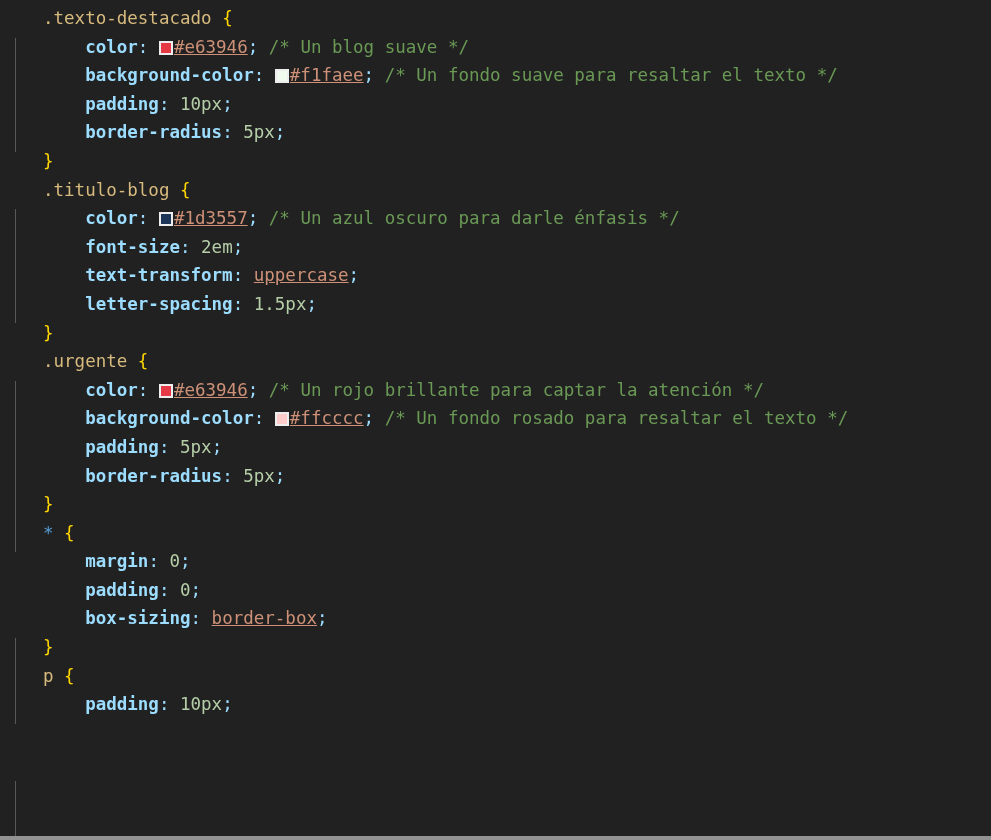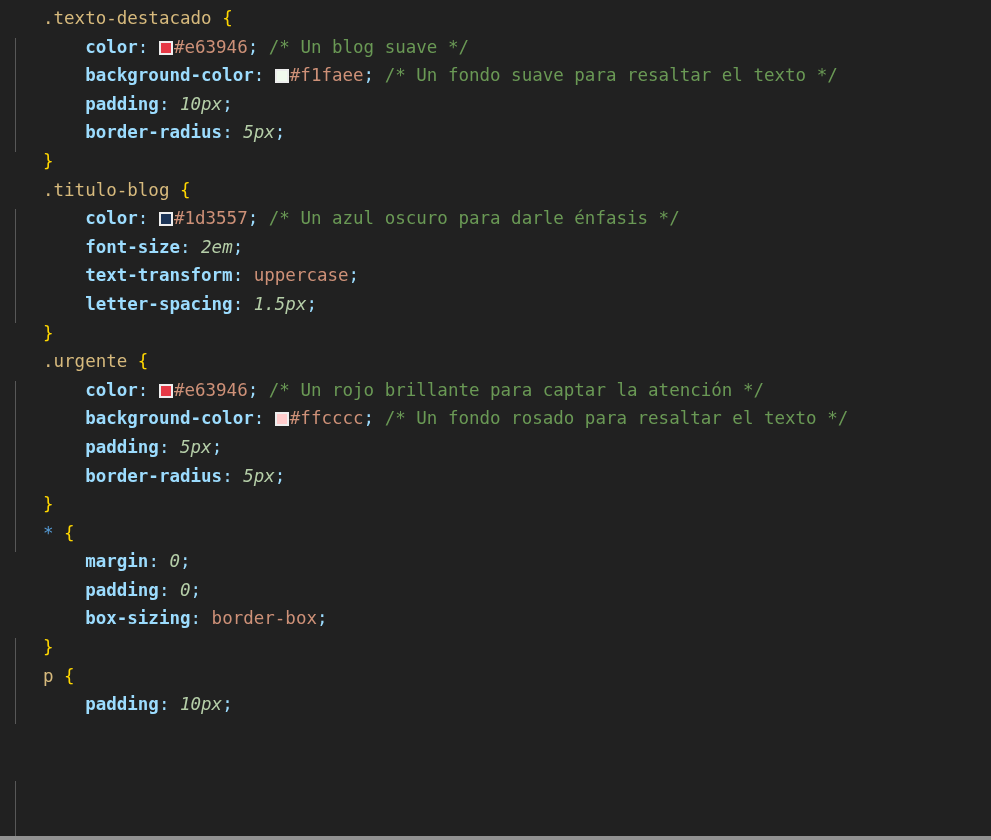--- a/index.html
+++ b/index.html
@@ -49,22 +49,22 @@
     width: 1px;
     background: #585858;
   }
 
   
   .sel      { color: #d7ba7d; }   
   .univ     { color: #569cd6; }   
   .brace    { color: #ffd700; }   
   .prop     { color: #9cdcfe; font-weight: bold; }   
   .punct    { color: #9cdcfe; }   
-  .num      { color: #b5cea8; font-style: italic; }   
-  .val      { color: #ce9178; }   
+  .num      { color: #b5cea8; }   
+  .val      { color: #ce9178; text-decoration: underline; }   
   .cmt      { color: #6a9955; }   
 
   
   .swatch {
     display: inline-block;
     width: 14px;
     height: 14px;
     vertical-align: -2px;
     background: #eeeeee;
     box-sizing: border-box;

